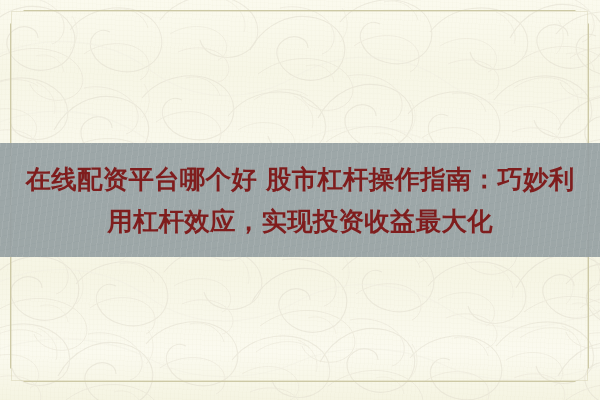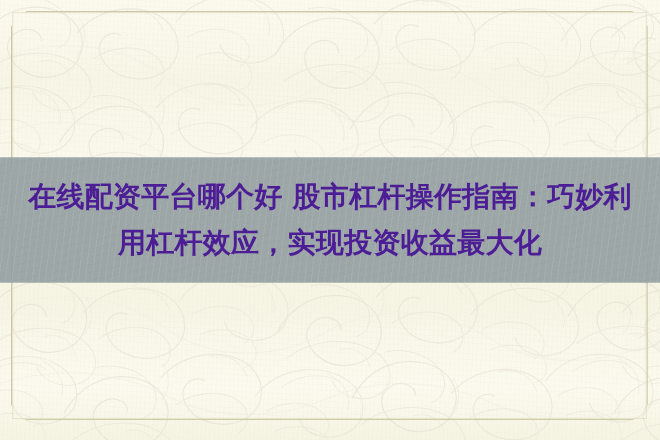--- a/index.html
+++ b/index.html
@@ -122,21 +122,21 @@
         rgba(120,130,134,0.45) 0px,
         rgba(120,130,134,0.45) 1px,
         rgba(255,255,255,0) 1px,
         rgba(255,255,255,0) 7px);
     pointer-events: none;
   }
 
   .headline {
     position: relative;
     margin: 0;
-    color: #4c1d95;
+    color: #7f1d1d;
     font-family: "DejaVu Sans", "Liberation Sans", sans-serif;
     font-weight: 700;
     font-size: 25.5px;
     line-height: 42px;
     letter-spacing: 0.2px;
     text-align: center;
     width: 556px;
   }
 </style>
 </head>

